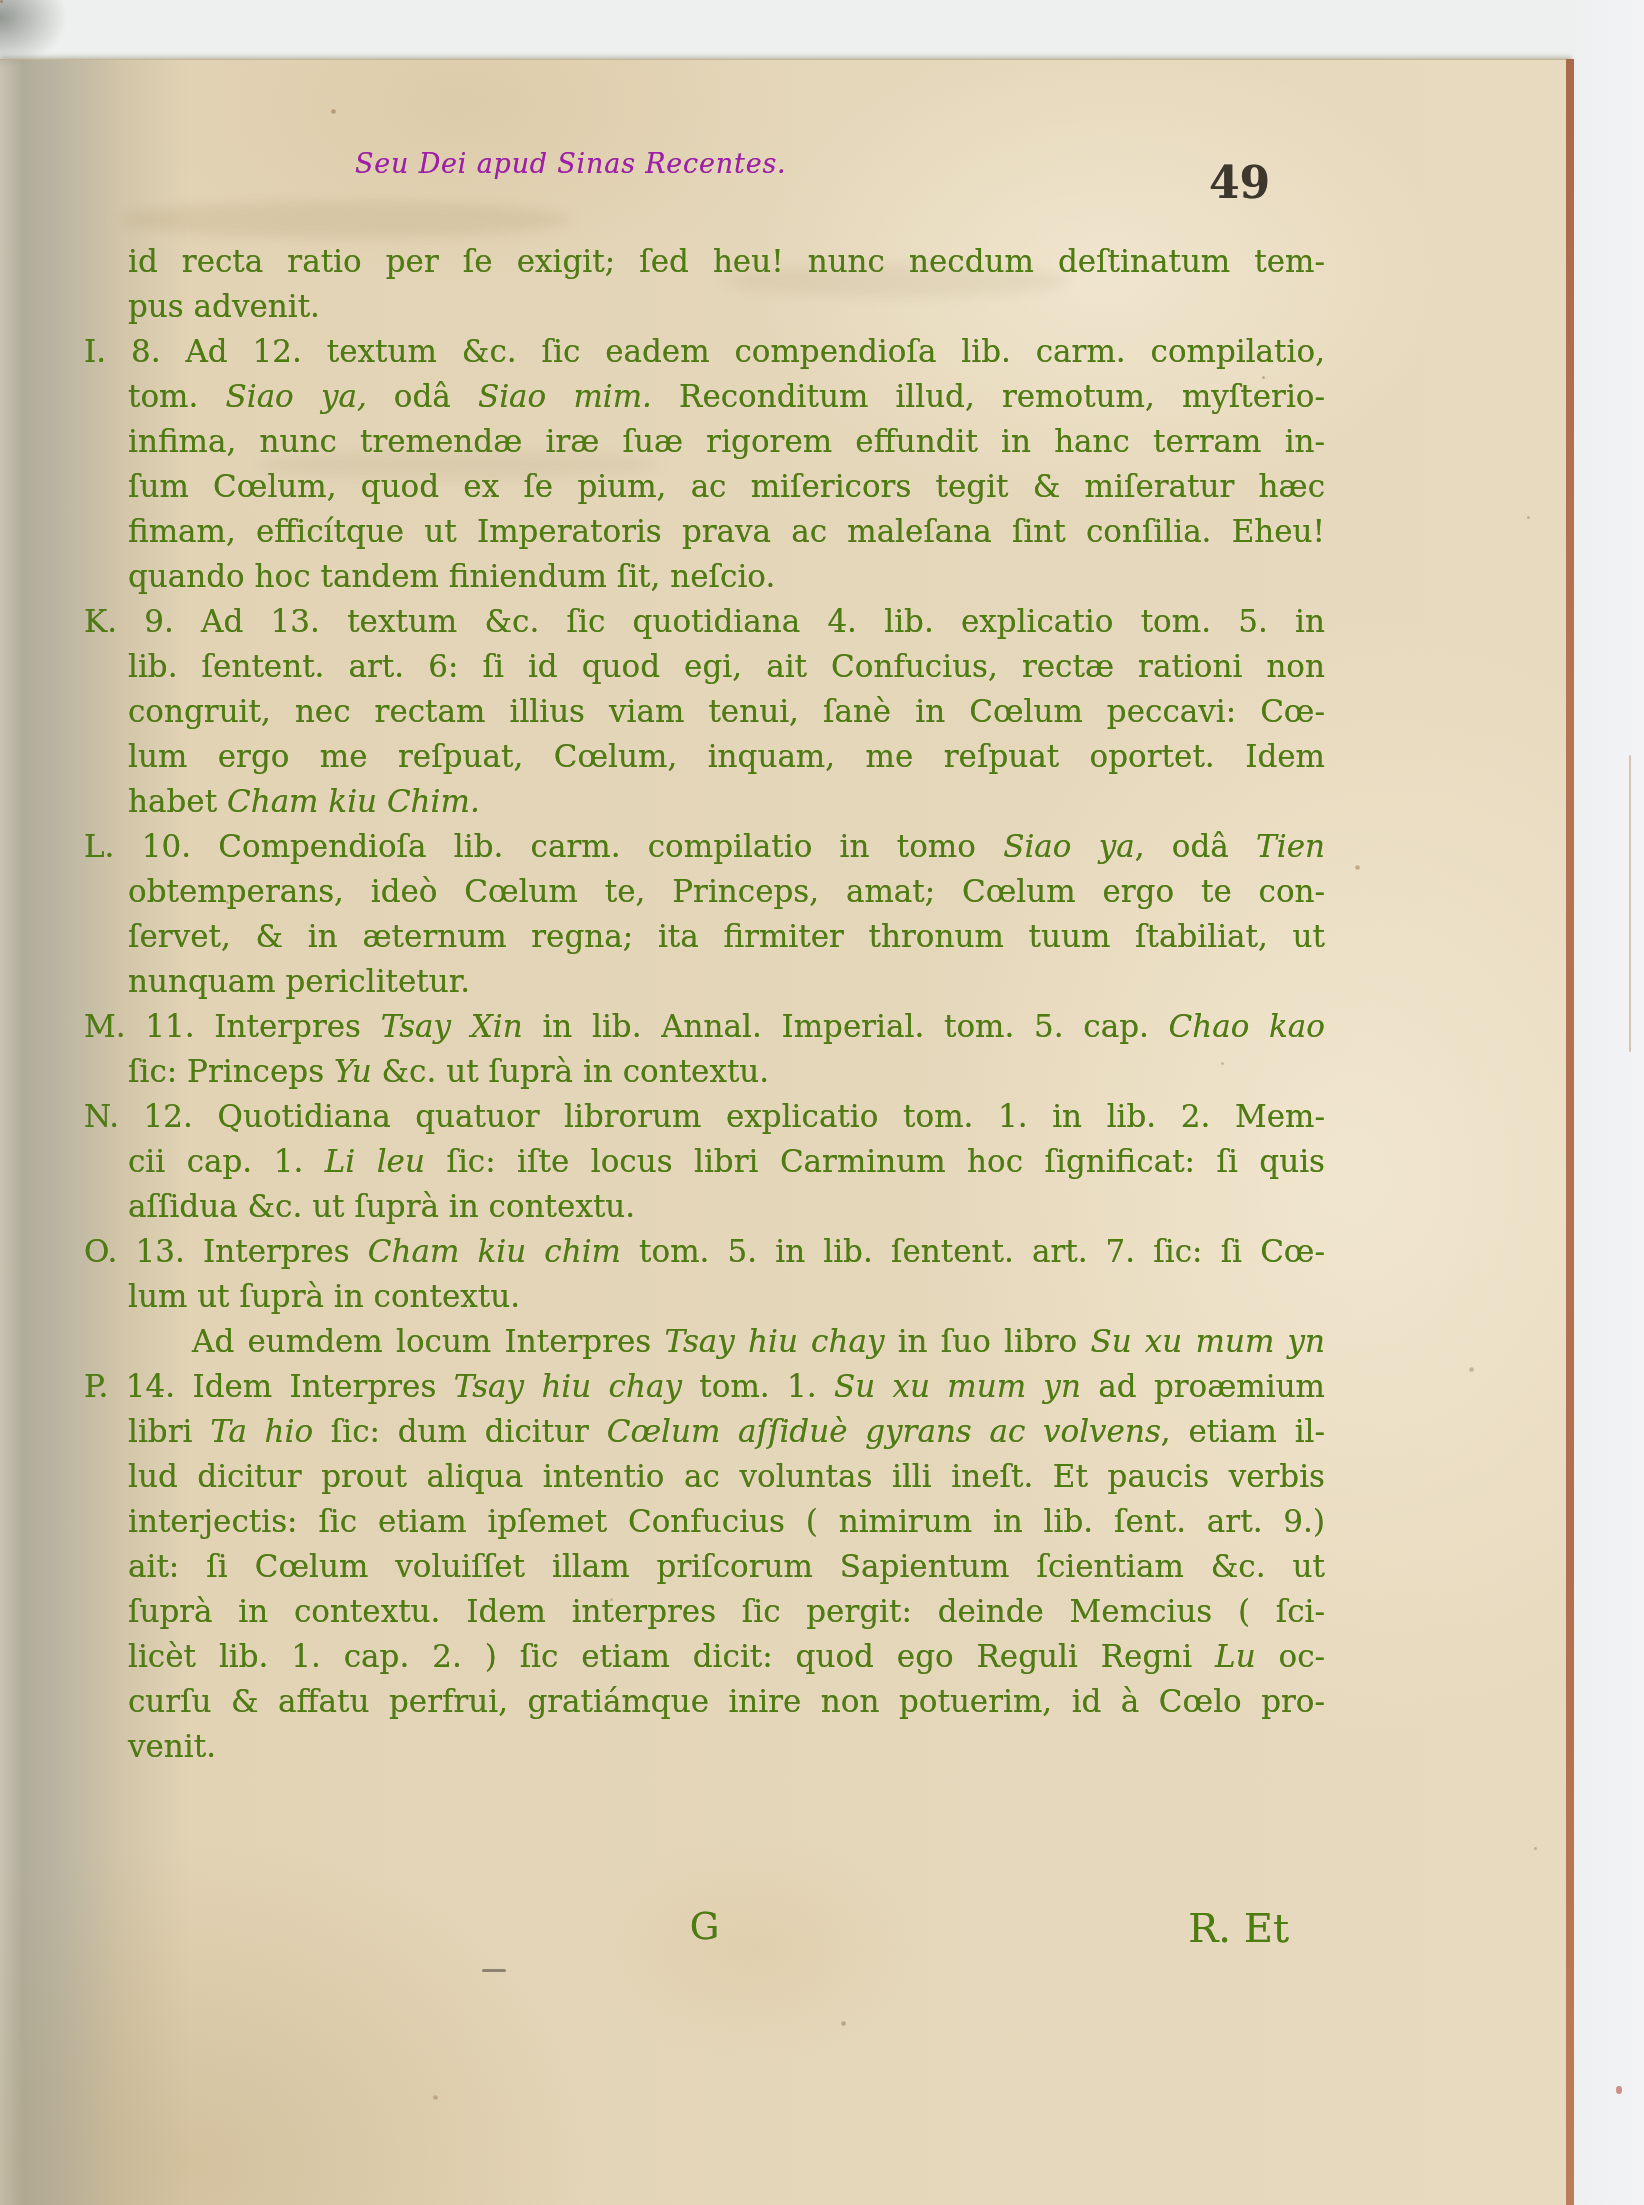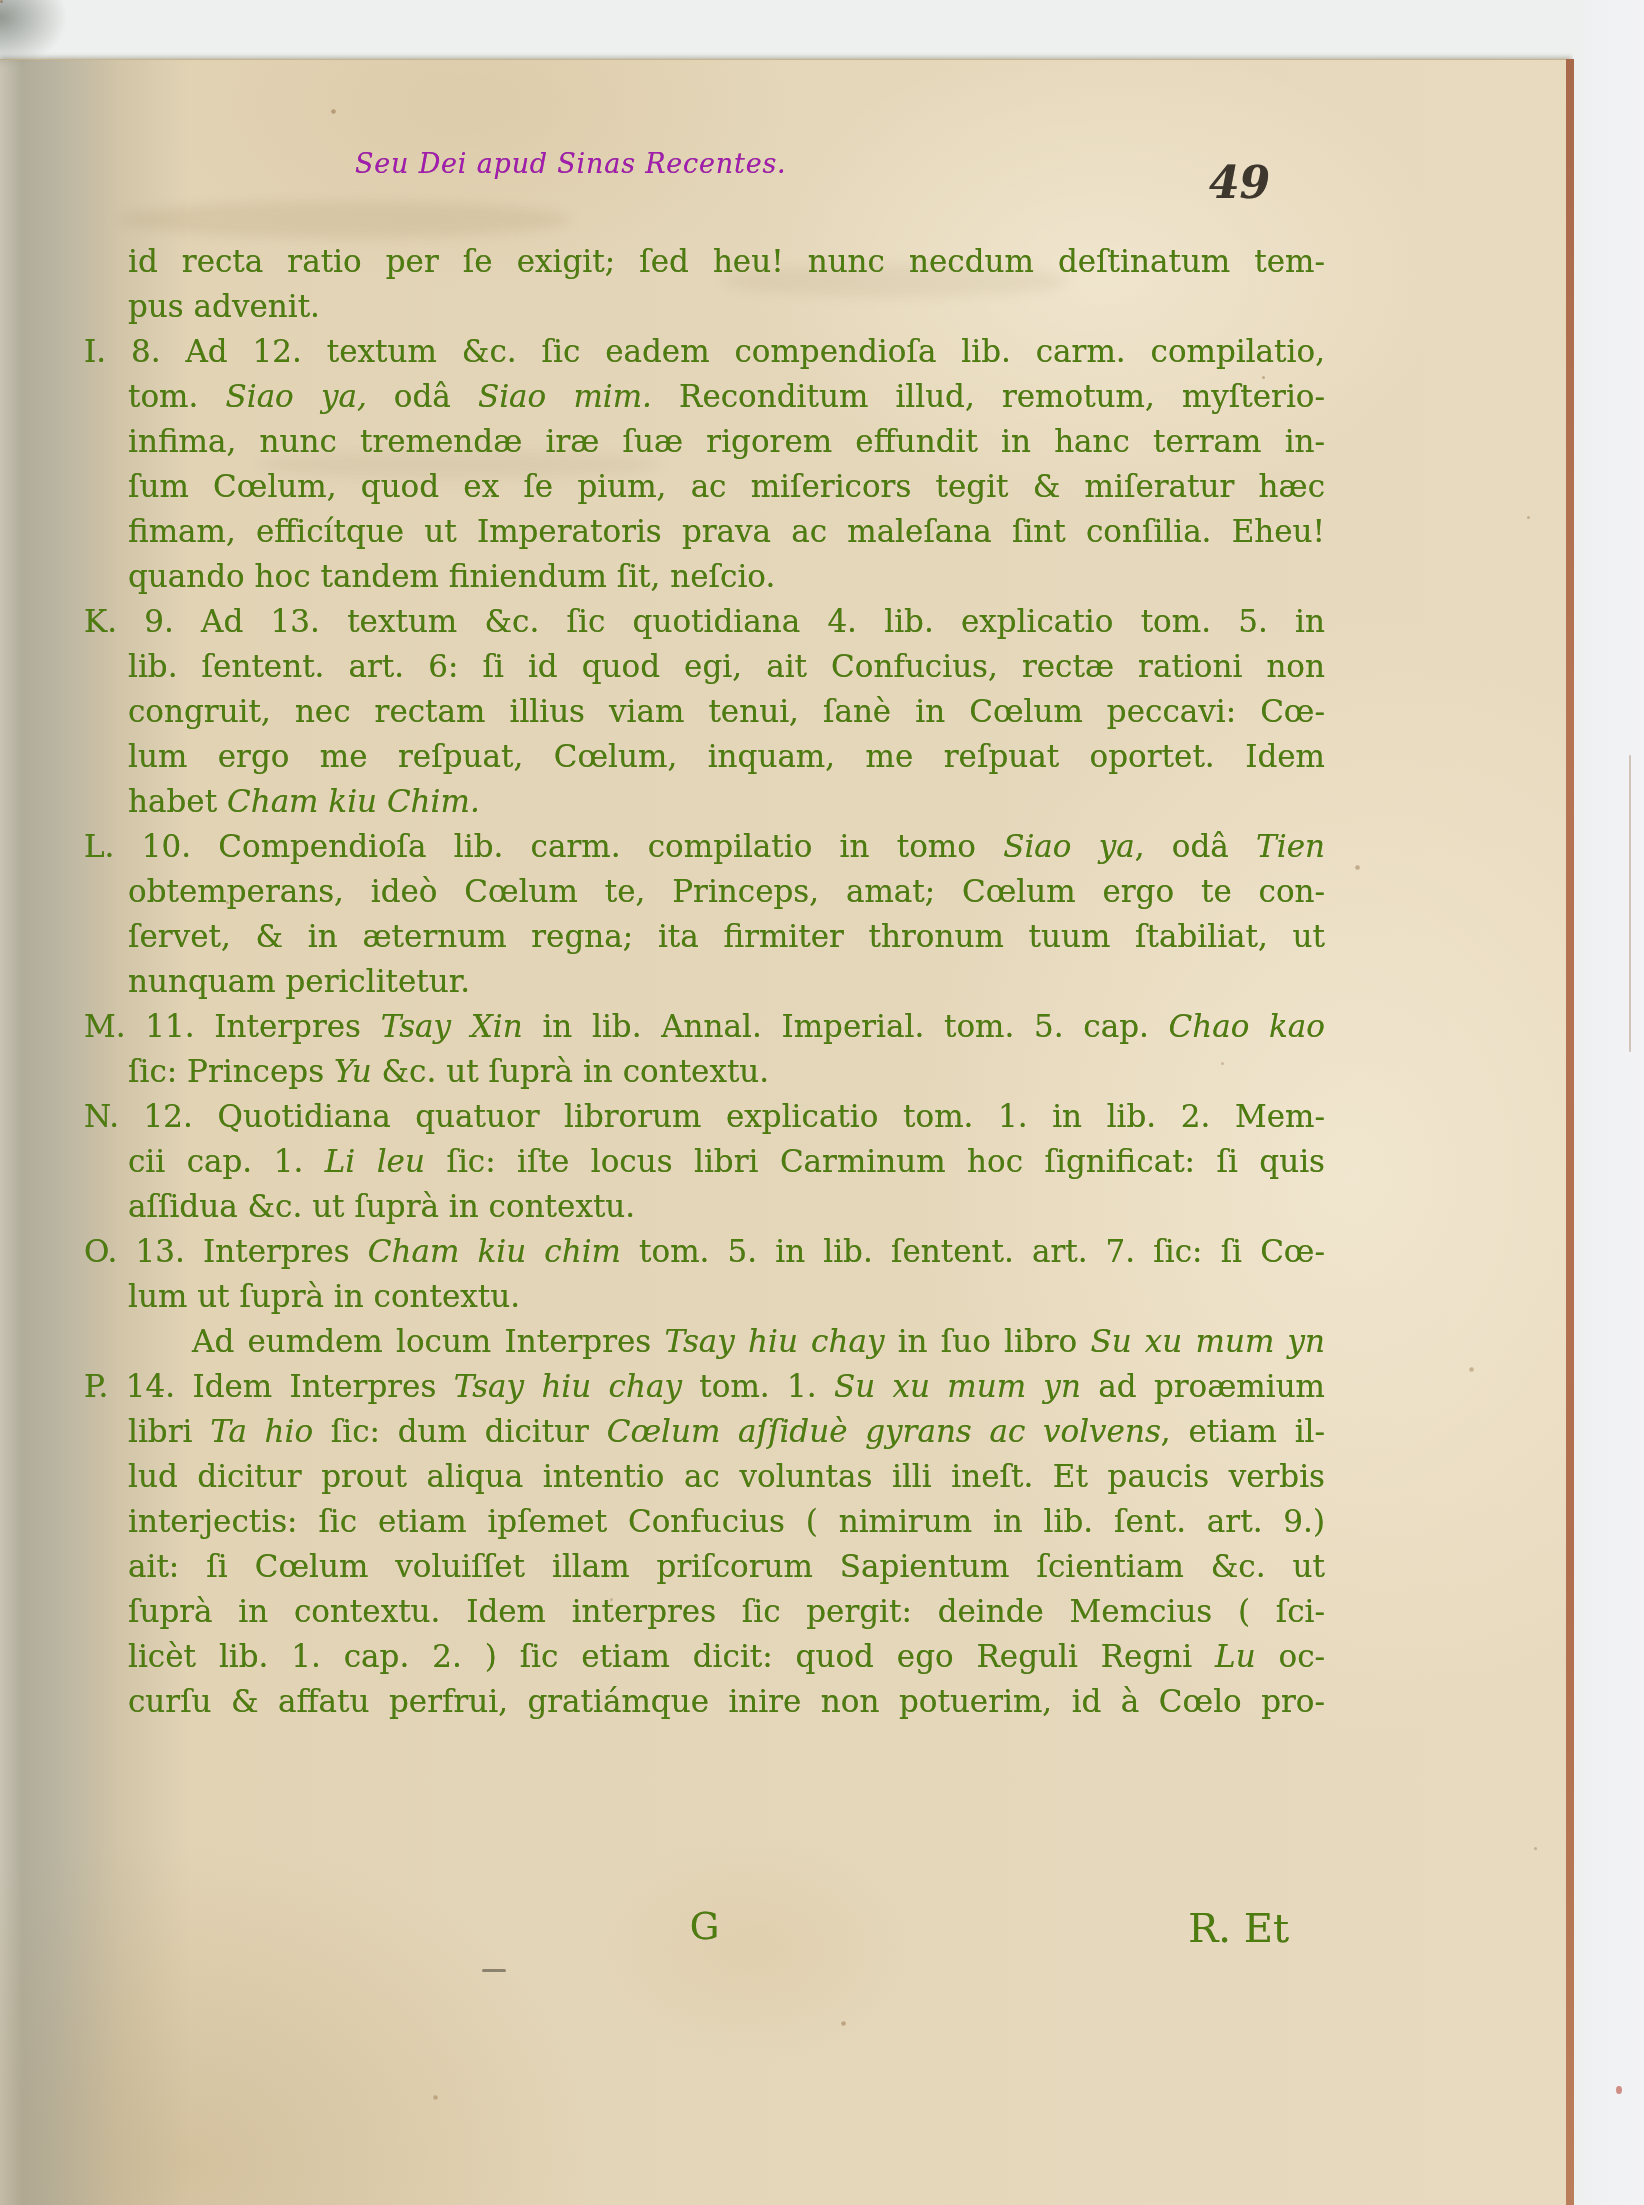--- a/index.html
+++ b/index.html
@@ -47,21 +47,21 @@
   }
   
   .ink{color:#4d7c0f;text-shadow:0 0 0.5px rgba(58,52,43,.45);}
   .running-title{
     position:absolute;top:148px;left:355px;
     font-size:27px;font-style:italic;letter-spacing:0.8px;color:#a21caf;
     text-shadow:0 0 0.6px rgba(53,48,40,.5);
   }
   .page-number{
     position:absolute;top:157px;left:1209px;
-    font-size:44px;font-style:italic;font-weight:bold;color:#3d372e;
+    font-size:44px;font-weight:bold;color:#3d372e;
   }
   .text-block{
     position:absolute;top:239px;left:84px;width:1241px;
     font-size:31px;
   }
   .line{
     height:45px;line-height:45px;white-space:normal;
   }
   .line.just{text-align:justify;text-align-last:justify;}
   .ind0{padding-left:0;}
@@ -166,19 +166,20 @@
     </div>
     <div>
       <div class="line ind0 just"><span>P. 14.  Idem Interpres </span><span class="it">Tsay hiu chay</span><span> tom. 1. </span><span class="it">Su xu mum yn</span><span> ad proæmium</span></div>
       <div class="line ind1 just"><span>libri </span><span class="it">Ta hio</span><span> ſic: dum dicitur </span><span class="it">Cœlum aſſiduè gyrans ac volvens</span><span>, etiam il-</span></div>
       <div class="line ind1 just"><span>lud dicitur prout aliqua intentio ac voluntas illi ineſt.  Et paucis verbis</span></div>
       <div class="line ind1 just"><span>interjectis: ſic etiam ipſemet Confucius ( nimirum in lib. ſent. art. 9.)</span></div>
       <div class="line ind1 just"><span>ait: ſi Cœlum voluiſſet illam priſcorum Sapientum ſcientiam &amp;c. ut</span></div>
       <div class="line ind1 just"><span>ſuprà in contextu.   Idem interpres ſic pergit: deinde Memcius ( ſci-</span></div>
       <div class="line ind1 just"><span>licèt lib. 1. cap. 2. ) ſic etiam dicit: quod ego Reguli Regni </span><span class="it">Lu</span><span> oc-</span></div>
       <div class="line ind1 just"><span>curſu &amp; affatu perfrui, gratiámque inire non potuerim, id à Cœlo pro-</span></div>
+      <div class="line ind1"><span>venit.</span></div>
     </div>
   </div>
 
 <div class="signature ink">G</div>
 <div class="catchword ink">R. Et</div>
 <div class="dash-mark"></div>
 
 
 </body></html>

